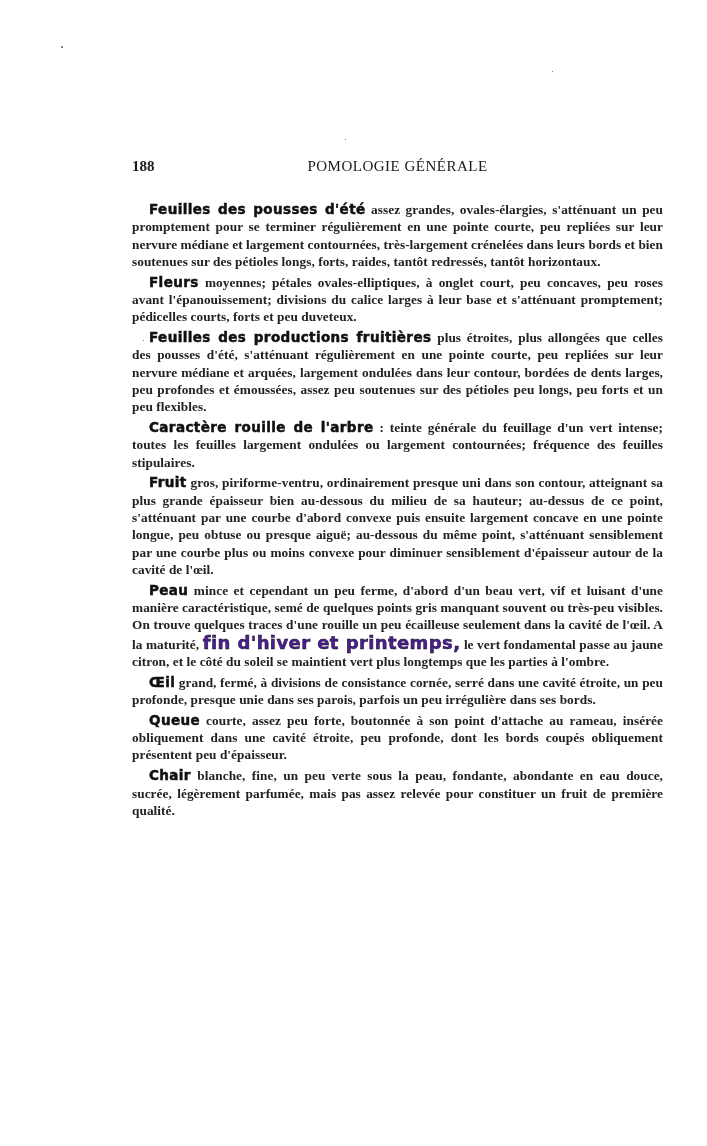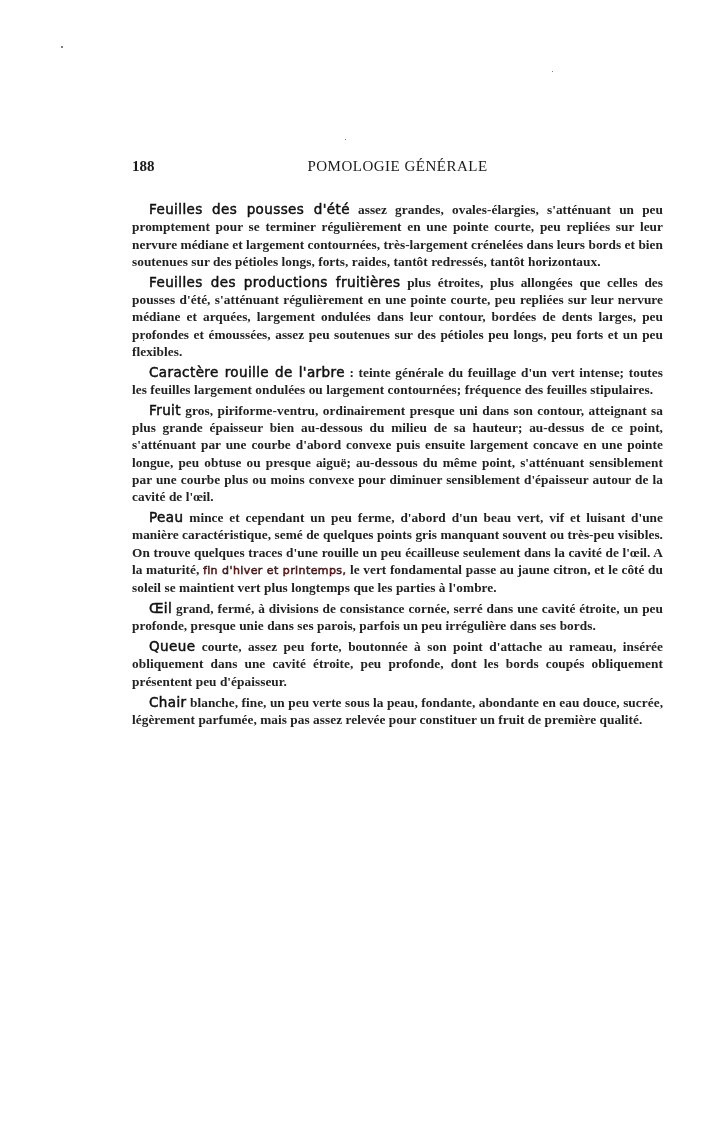--- a/index.html
+++ b/index.html
@@ -17,26 +17,26 @@
   .running-title { position: absolute; left: 0; right: 0; top: 0; text-align: center; letter-spacing: 0.5px; font-size: 15px; }
   .para {
     font-size: 13.3px; line-height: 17.3px; text-align: justify;
     text-indent: 17px; margin: 0 0 3.5px 0; letter-spacing: 0.05px;
     font-family: "Liberation Serif", "DejaVu Serif", serif;
     font-weight: 600;
     color: #222;
   }
   .para .lead {
     font-family: "DejaVu Sans", "Liberation Sans", sans-serif;
-    font-weight: 400; font-size: 13.5px; letter-spacing: 0.4px; color: #111;
+    font-weight: 700; font-size: 13.5px; letter-spacing: 0.4px; color: #111;
     -webkit-text-stroke: 0.5px #111;
   }
   .para .inline-bold {
     font-family: "DejaVu Sans", "Liberation Sans", sans-serif;
-    font-weight: 400; font-size: 11px; letter-spacing: 0.4px; color: #b91c1c;
+    font-weight: 700; font-size: 18px; letter-spacing: 0.4px; color: #4c1d95;
     -webkit-text-stroke: 0.5px #111;
   }
   .speck { position: absolute; width: 2px; height: 2px; background: #555; border-radius: 1px; }
 </style>
 </head>
 <body>
 
 <div class="speck" style="left:61px;top:46px;"></div>
 <div class="speck" style="left:552px;top:71px;width:1px;height:1px;"></div>
 <div class="speck" style="left:345px;top:139px;width:1px;height:1px;"></div>
@@ -46,20 +46,21 @@
   <div class="running-head">
     <span class="page-number">188</span>
     <span class="running-title">POMOLOGIE GÉNÉRALE</span>
   </div>
 
   <p class="para"><span class="lead">Feuilles des pousses d'été</span><span> assez grandes, ovales-élargies, s'atténuant un peu promptement pour se terminer régulièrement en une pointe courte, peu repliées sur leur nervure médiane et largement contournées, très-largement crénelées dans leurs bords et bien soutenues sur des pétioles longs, forts, raides, tantôt redressés, tantôt horizontaux.</span></p>
 
 
 
 
+  <p class="para"><span class="lead">Fleurs</span><span> moyennes; pétales ovales-elliptiques, à onglet court, peu concaves, peu roses avant l'épanouissement; divisions du calice larges à leur base et s'atténuant promptement; pédicelles courts, forts et peu duveteux.</span></p>
 
   <p class="para"><span class="lead">Feuilles des productions fruitières</span><span> plus étroites, plus allongées que celles des pousses d'été, s'atténuant régulièrement en une pointe courte, peu repliées sur leur nervure médiane et arquées, largement ondulées dans leur contour, bordées de dents larges, peu profondes et émoussées, assez peu soutenues sur des pétioles peu longs, peu forts et un peu flexibles.</span></p>
 
   <p class="para"><span class="lead">Caractère rouille de l'arbre</span><span> : teinte générale du feuillage d'un vert intense; toutes les feuilles largement ondulées ou largement contournées; fréquence des feuilles stipulaires.</span></p>
 
   <p class="para"><span class="lead">Fruit</span><span> gros, piriforme-ventru, ordinairement presque uni dans son contour, atteignant sa plus grande épaisseur bien au-dessous du milieu de sa hauteur; au-dessus de ce point, s'atténuant par une courbe d'abord convexe puis ensuite largement concave en une pointe longue, peu obtuse ou presque aiguë; au-dessous du même point, s'atténuant sensiblement par une courbe plus ou moins convexe pour diminuer sensiblement d'épaisseur autour de la cavité de l'œil.</span></p>
 
   <p class="para"><span class="lead">Peau</span><span> mince et cependant un peu ferme, d'abord d'un beau vert, vif et luisant d'une manière caractéristique, semé de quelques points gris manquant souvent ou très-peu visibles. On trouve quelques traces d'une rouille un peu écailleuse seulement dans la cavité de l'œil. A la maturité, </span><span class="inline-bold">fin d'hiver et printemps,</span><span> le vert fondamental passe au jaune citron, et le côté du soleil se maintient vert plus longtemps que les parties à l'ombre.</span></p>
 
   <p class="para"><span class="lead">Œil</span><span> grand, fermé, à divisions de consistance cornée, serré dans une cavité étroite, un peu profonde, presque unie dans ses parois, parfois un peu irrégulière dans ses bords.</span></p>

